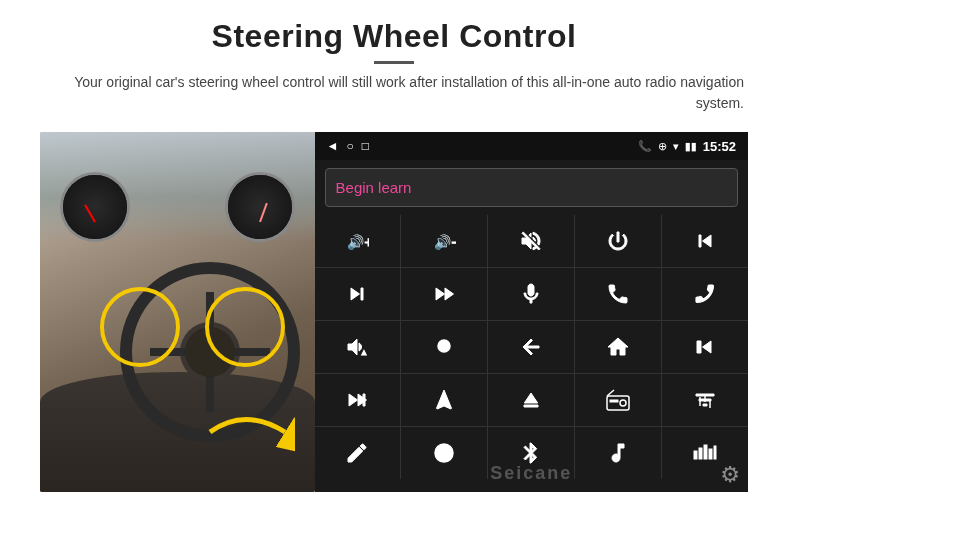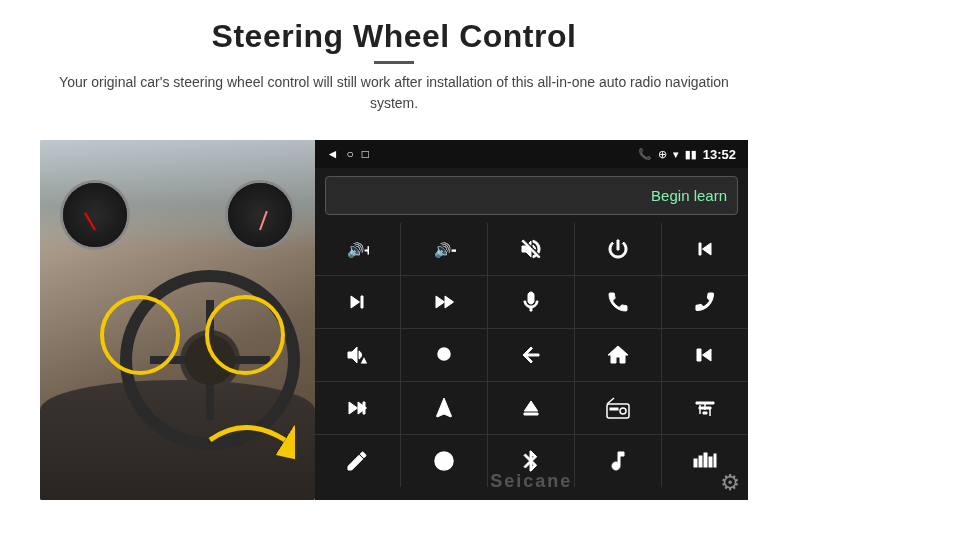--- a/index.html
+++ b/index.html
@@ -35,24 +35,24 @@
     .title-divider {
       width: 40px;
       height: 3px;
       background: #555;
       margin: 6px auto 8px;
     }
 
     .subtitle {
       font-size: 14px;
       color: #444;
-      text-align: center;
+      text-align: right;
       line-height: 1.5;
       max-width: 700px;
-      margin: 0 auto 20px;
+      margin: 0 auto 12px;
     }
 
     .content-row {
       display: flex;
       width: 100%;
       gap: 0;
       height: 360px;
     }
 
     
@@ -223,23 +223,23 @@
       padding: 8px 10px;
       background: #1a1a1a;
     }
 
     .begin-learn-btn {
       width: 100%;
       padding: 10px;
       background: #2a2a2a;
       border: 1px solid #555;
       border-radius: 4px;
-      color: #86efac;
+      color: #ec4899;
       font-size: 15px;
-      text-align: right;
+      text-align: left;
       cursor: pointer;
     }
 
     
     .control-grid {
       display: grid;
       grid-template-columns: repeat(5, 1fr);
       gap: 1px;
       background: #333;
       flex: 1;
@@ -345,21 +345,21 @@
         <div class="statusbar-left">
           <span class="statusbar-icon">◄</span>
           <span class="statusbar-icon">○</span>
           <span class="statusbar-icon">□</span>
         </div>
         <div class="statusbar-right">
           <span style="font-size:11px;">📞</span>
           <span style="font-size:11px;">⊕</span>
           <span style="font-size:11px;">▾</span>
           <span style="font-size:11px;">▮▮</span>
-          <span class="time-display">13:52</span>
+          <span class="time-display">15:52</span>
         </div>
       </div>
 
       <div class="begin-learn-row">
         <div class="begin-learn-btn">Begin learn</div>
       </div>
 
       <div style="position:relative;flex:1;overflow:hidden;">
         <div class="control-grid">
 

